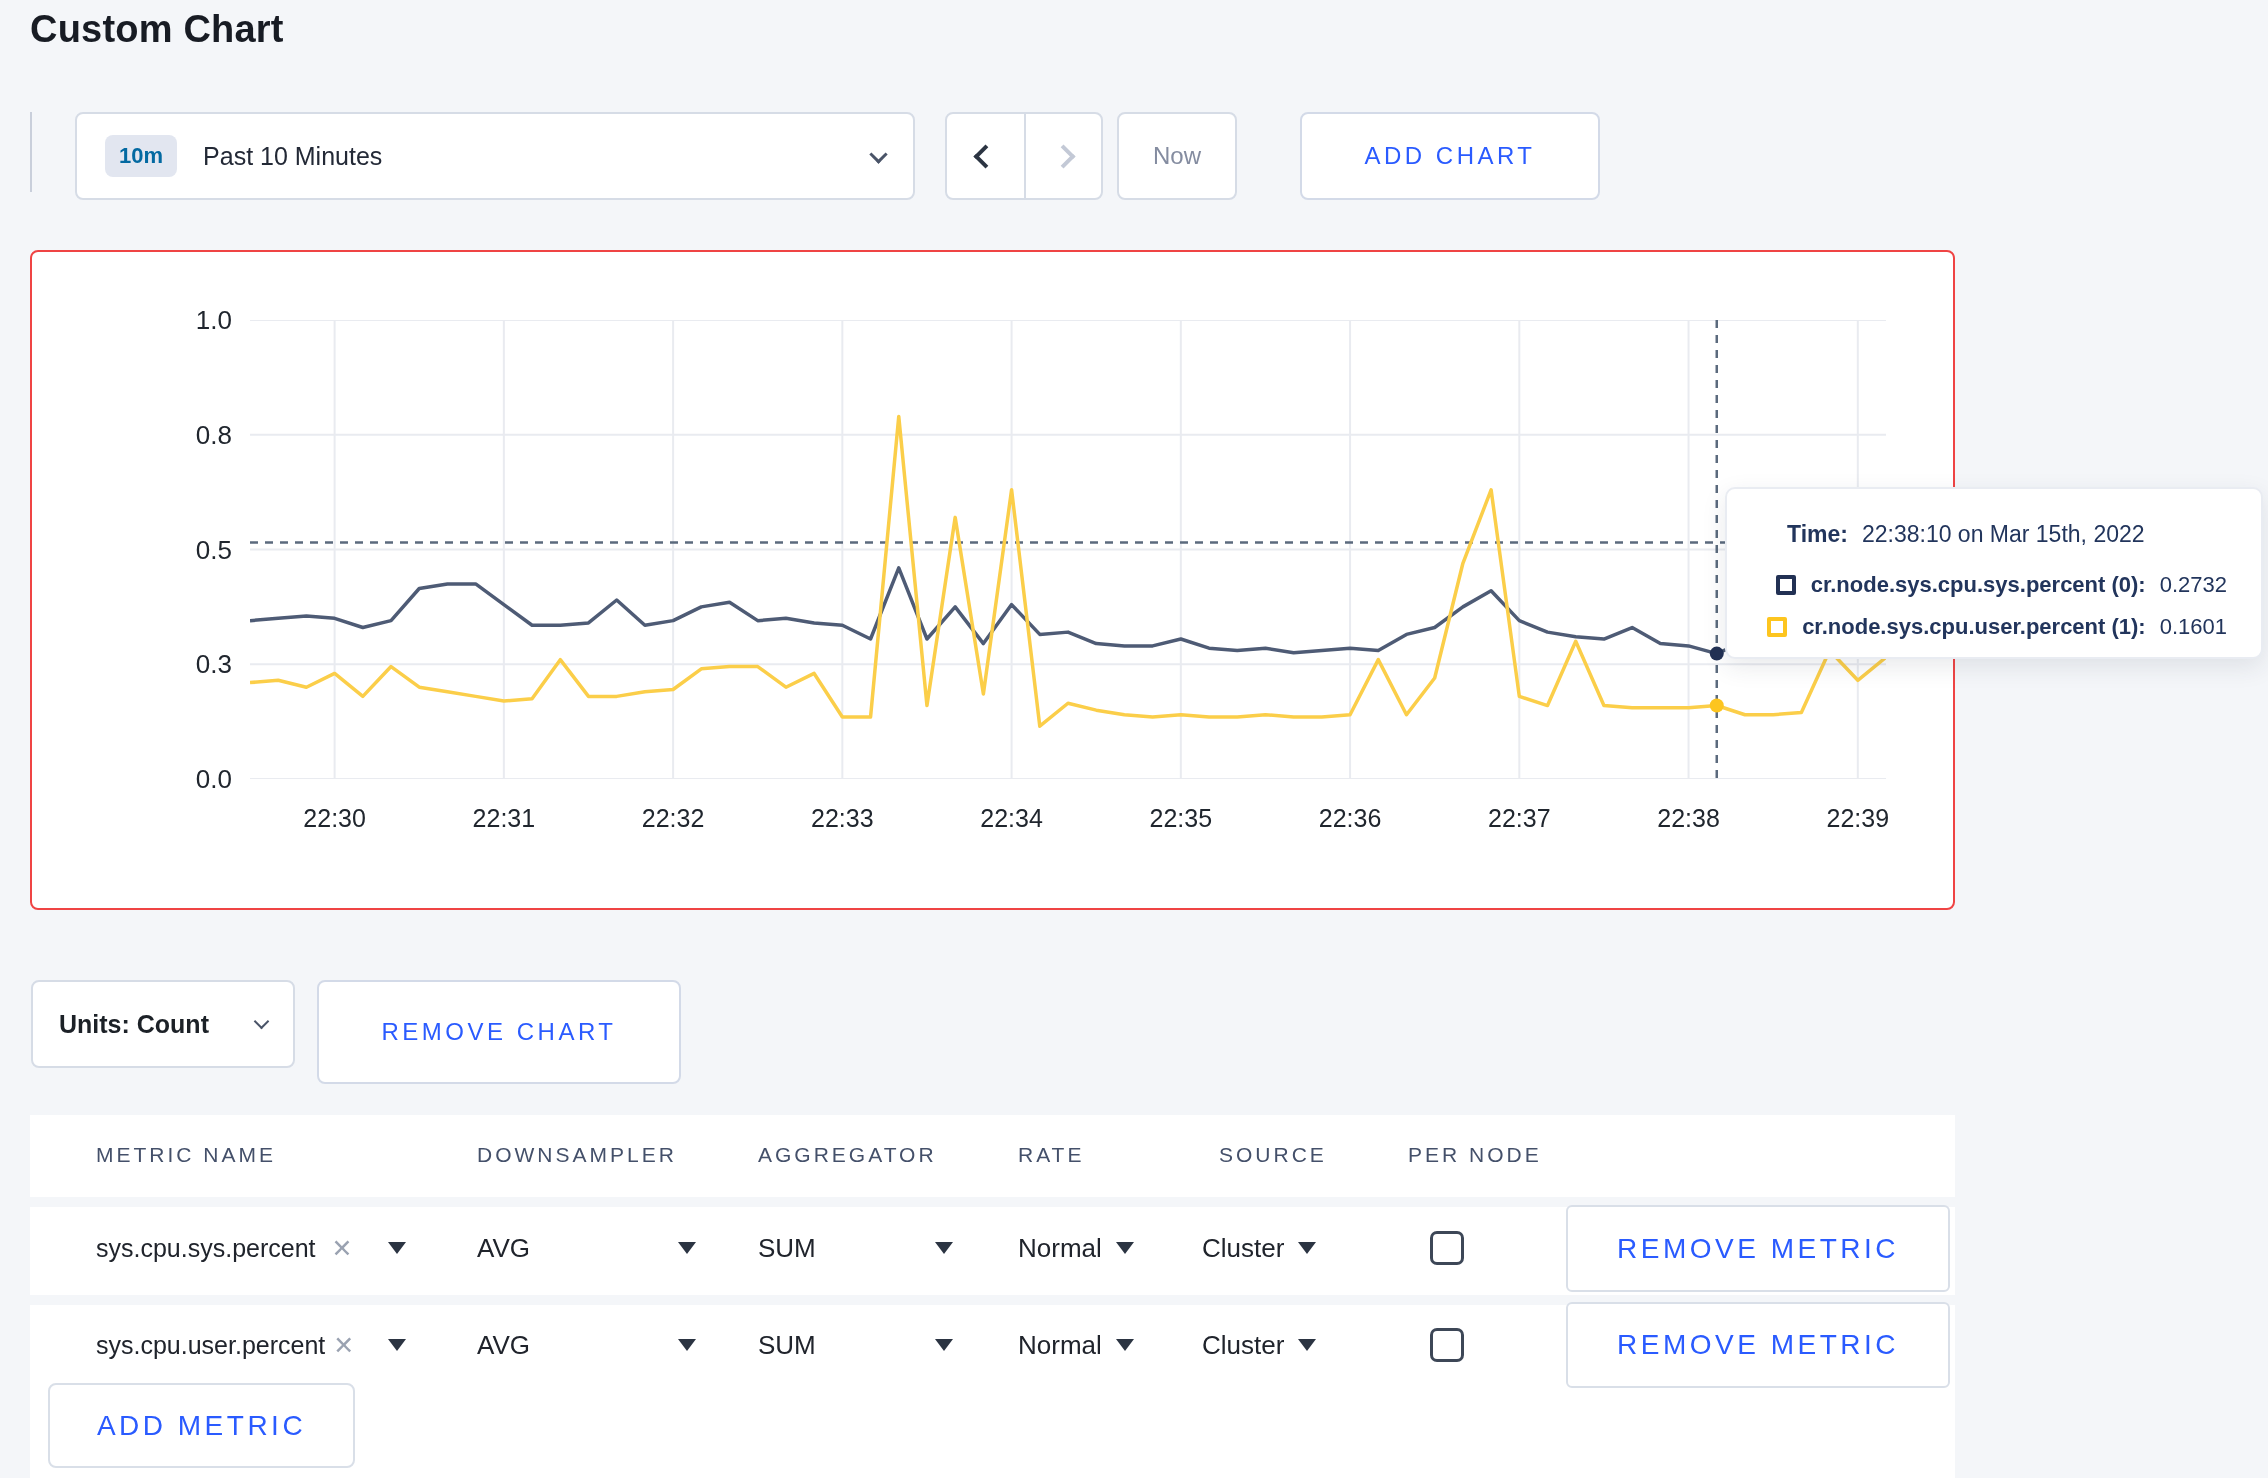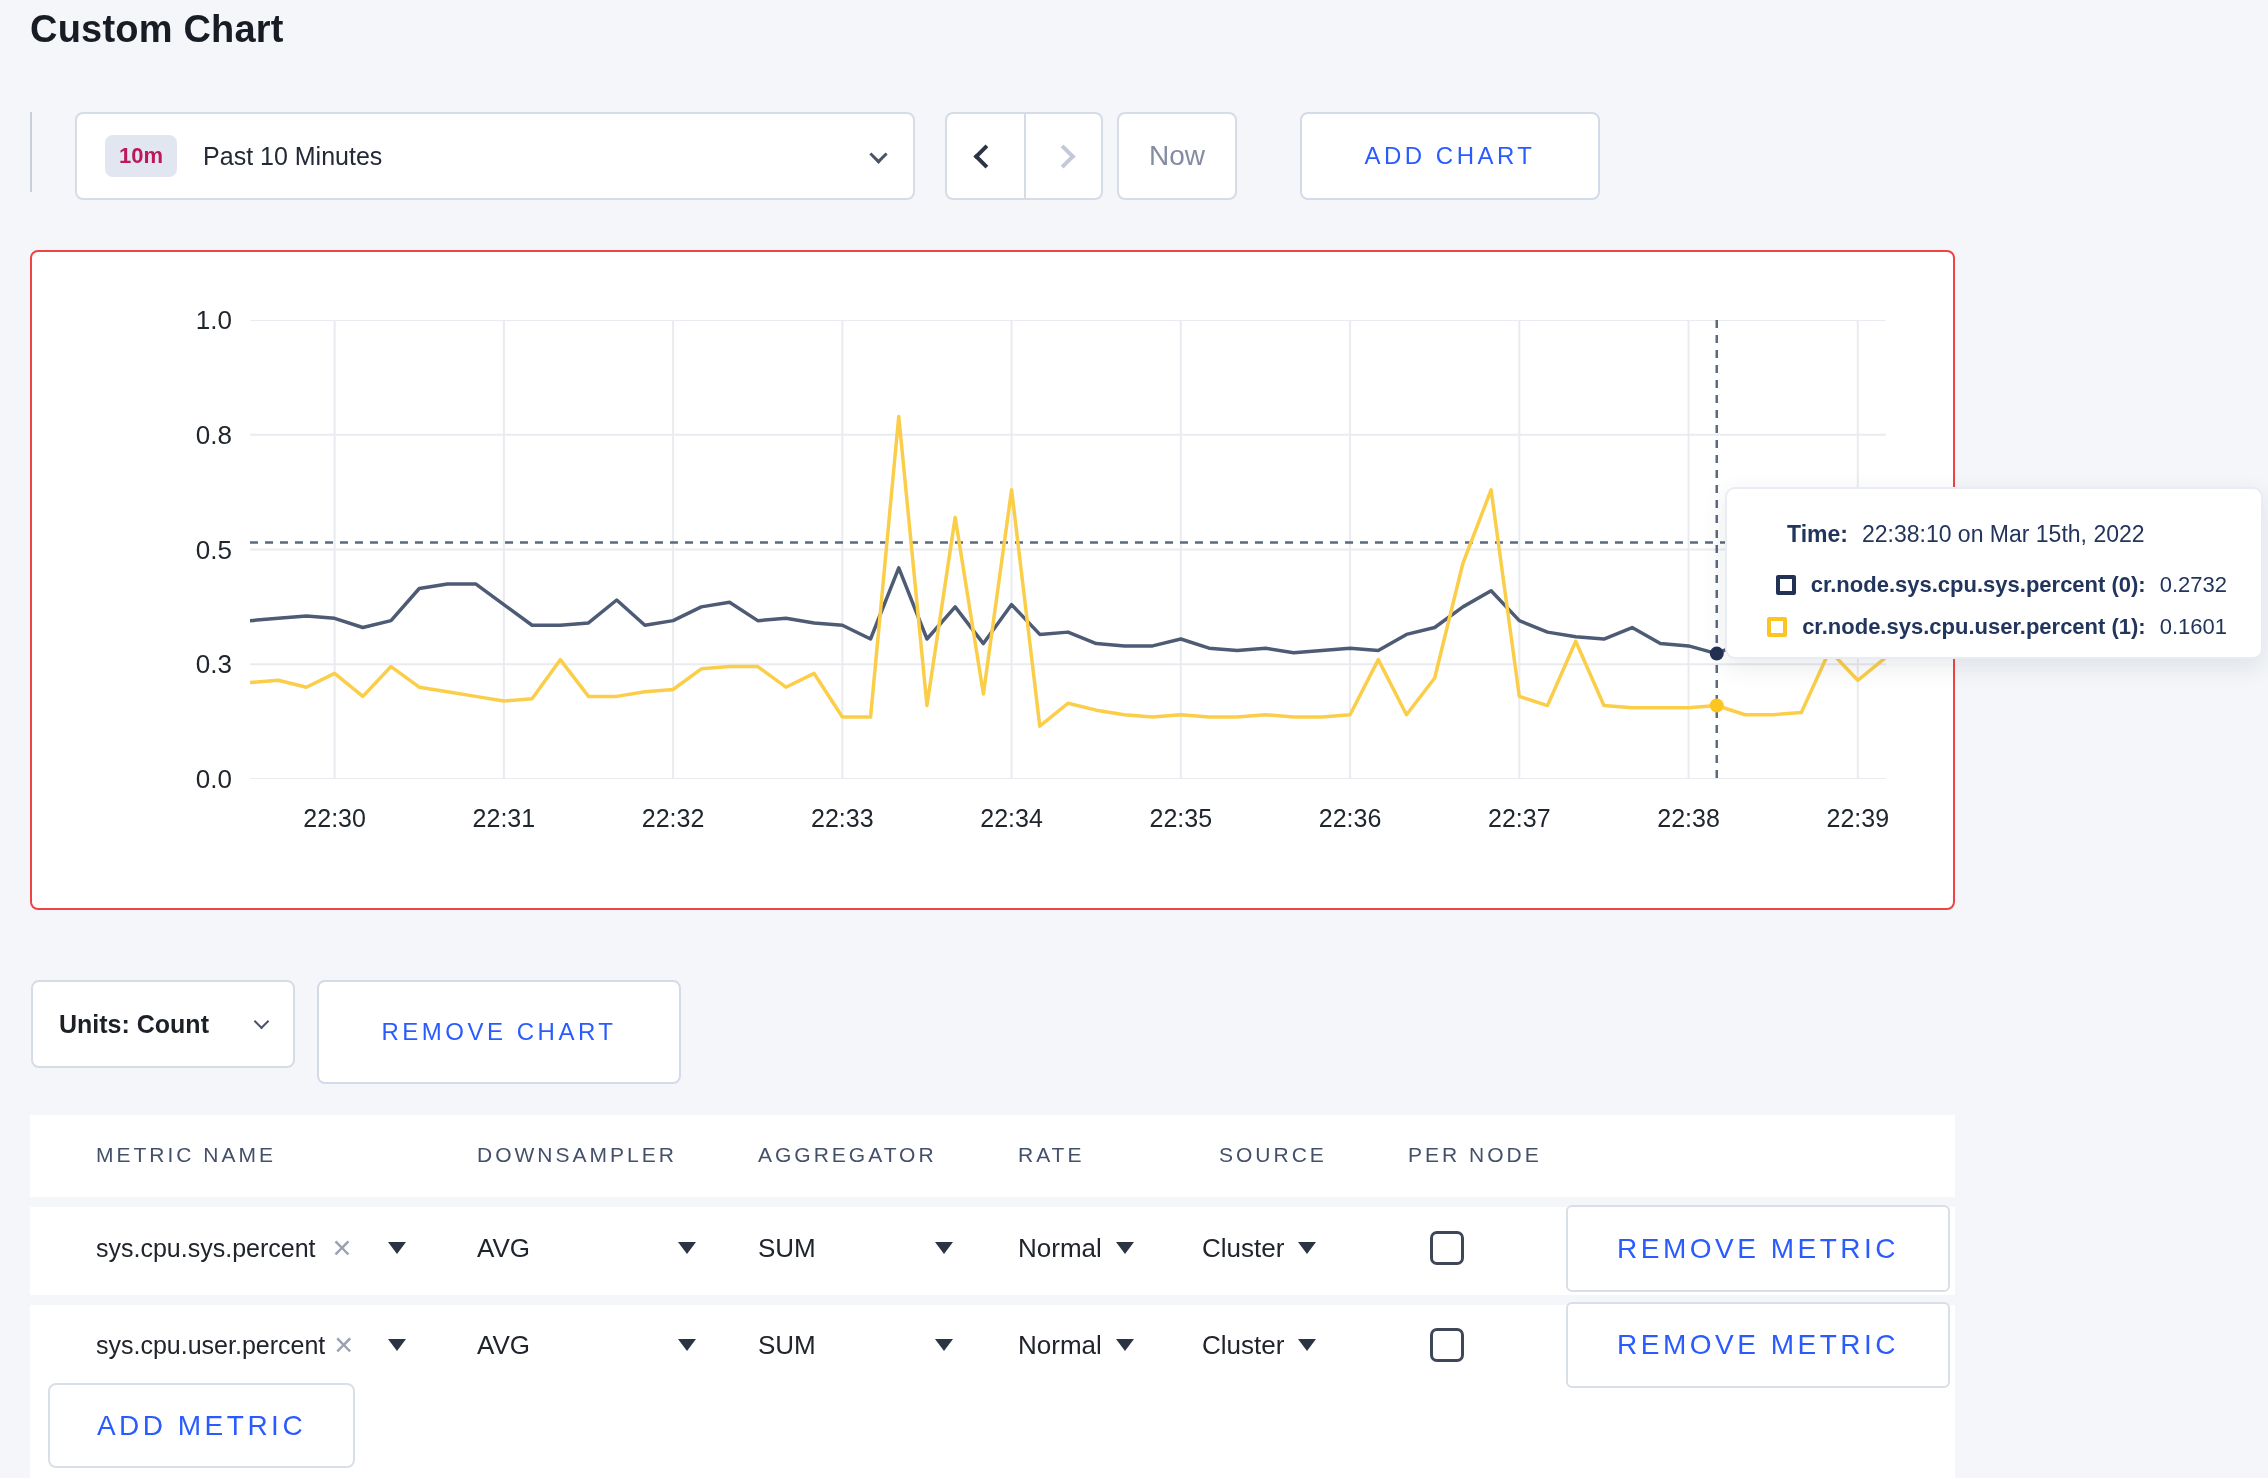--- a/index.html
+++ b/index.html
@@ -9,32 +9,32 @@
     background:#f4f6f9; font-family:"Liberation Sans", sans-serif; color:#20242c;
   }
   .abs { position:absolute; }
   .card { background:#ffffff; border:2px solid #ef4444; border-radius:8px; }
   .page-title { font-size:38px; font-weight:600; color:#181c24; letter-spacing:.2px; }
   .vdivider { width:2px; background:#c9cfdb; }
 
   
   .box { background:#fff; border:2px solid #d6dce6; border-radius:8px; display:flex; align-items:center; }
   .time-dd { padding:0 28px; cursor:pointer; }
-  .time-badge { background:#e2e6f0; color:#be185d; font-weight:700; font-size:22px;
+  .time-badge { background:#e2e6f0; color:#0369a1; font-weight:700; font-size:22px;
     border-radius:8px; padding:8px 14px; margin-right:26px; }
   .time-label { font-size:25px; font-weight:500; color:#232936; }
   .chev { display:inline-block; border-right:3px solid #4a5468; border-bottom:3px solid #4a5468;
     width:13px; height:13px; transform:rotate(45deg); margin-top:-6px; }
   .chev-big { width:17px; height:17px; border-width:4px; border-color:#2b3442; }
   .chev-left { transform:rotate(135deg); margin:0; }
   .chev-right { transform:rotate(-45deg); margin:0; border-color:#c3c9d6; }
   .navgroup { overflow:hidden; padding:0; }
   .navcell { width:77px; height:100%; display:flex; align-items:center; justify-content:center; cursor:pointer; }
   .navcell + .navcell { border-left:2px solid #d6dce6; }
-  .btn-plain { justify-content:center; font-size:28px; color:#848ca0; cursor:pointer; }
+  .btn-plain { justify-content:center; font-size:24px; color:#848ca0; cursor:pointer; }
   .btn-blue { justify-content:center; font-size:24px; font-weight:500; letter-spacing:3.5px;
     color:#2a5bff; cursor:pointer; border-color:#d3dae8; }
 
   
   .ytick { position:absolute; width:110px; text-align:right; font-size:26px; color:#20262e; }
   .xtick { position:absolute; width:120px; text-align:center; font-size:25px; color:#20262e; }
 
   
   .tooltip { background:#fff; border:2px solid #e9ecf2; border-radius:10px;
     box-shadow:0 8px 24px rgba(40,50,70,.10); padding:32px 34px 28px 28px; }

